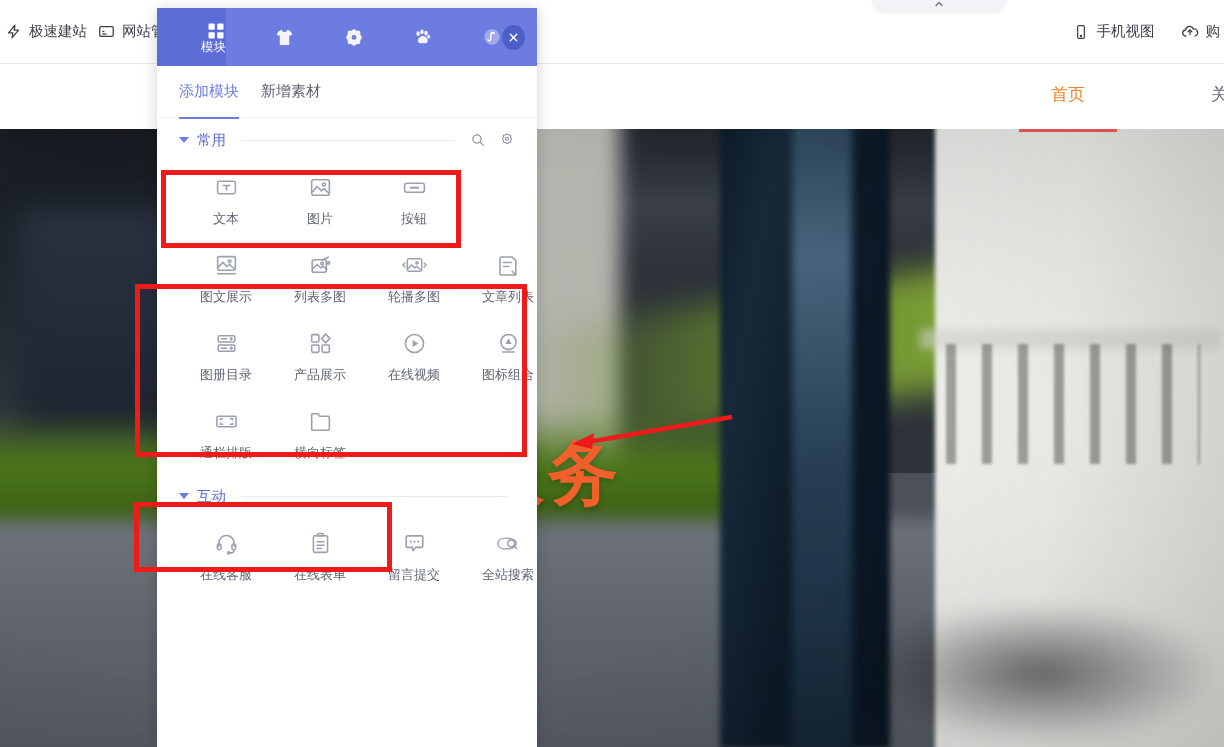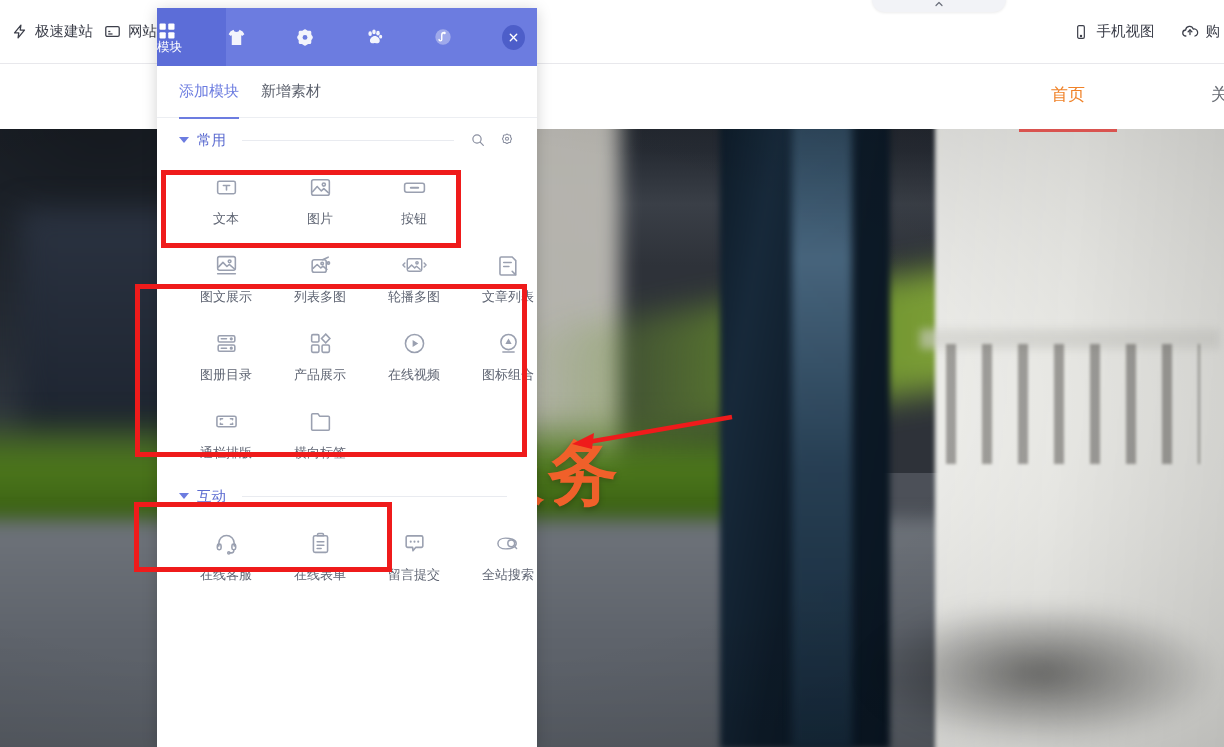--- a/index.html
+++ b/index.html
@@ -10,21 +10,21 @@
     background: #ffffff;
   }
   #root { position: relative; width: 1224px; height: 747px; overflow: hidden; }
 
   
   .topbar {
     position: absolute; left: 0; top: 0; width: 1224px; height: 64px;
     background: #ffffff; border-bottom: 1px solid #e8e8ec;
     display: flex; align-items: center; z-index: 30;
   }
-  .topbar-left { display: flex; align-items: center; gap: 10px; padding-left: 10px; }
+  .topbar-left { display: flex; align-items: center; gap: 10px; padding-left: 4px; }
   .tb-item { display: flex; align-items: center; gap: 7px; color: #3c3f4a; font-size: 14.5px; white-space: nowrap; cursor: pointer; }
   .tb-item .ic { display: inline-flex; width: 18px; height: 18px; align-items: center; justify-content: center; color: #3c3f4a; }
   .topbar-right { margin-left: auto; display: flex; align-items: center; gap: 26px; padding-right: 4px; }
 
   
   .top-pill {
     position: absolute; left: 872px; top: -14px; width: 134px; height: 26px;
     background: #f2f3f7; border-radius: 13px; z-index: 31;
     display: flex; align-items: flex-end; justify-content: center;
     box-shadow: 0 1px 3px rgba(0,0,0,.08);
@@ -137,21 +137,21 @@
   
   .panel {
     position: absolute; left: 157px; top: 8px; width: 380px; height: 739px;
     background: #ffffff; box-shadow: 0 2px 14px rgba(0,0,0,.18); z-index: 40;
     display: flex; flex-direction: column;
   }
   .panel-head {
     height: 58px; background: #6c7ce0; display: flex; align-items: stretch; flex-shrink: 0;
   }
   .ph-tab {
-    width: 76px; display: flex; flex-direction: column; align-items: flex-start; justify-content: center;
+    width: 76px; display: flex; flex-direction: column; align-items: flex-end; justify-content: center;
     gap: 0; color: #ffffff; cursor: pointer;
   }
   .ph-tab.active { background: #5c6dd8; }
   .ph-tab .lbl { font-size: 12.5px; line-height: 1; }
   .ph-tab .ic { display: flex; align-items: center; justify-content: center; }
   .ph-close {
     margin-left: auto; align-self: center; margin-right: 12px;
     width: 25px; height: 25px; border-radius: 50%; background: #4d5ec9;
     display: flex; align-items: center; justify-content: center; color: #fff; cursor: pointer;
     font-size: 14px;

